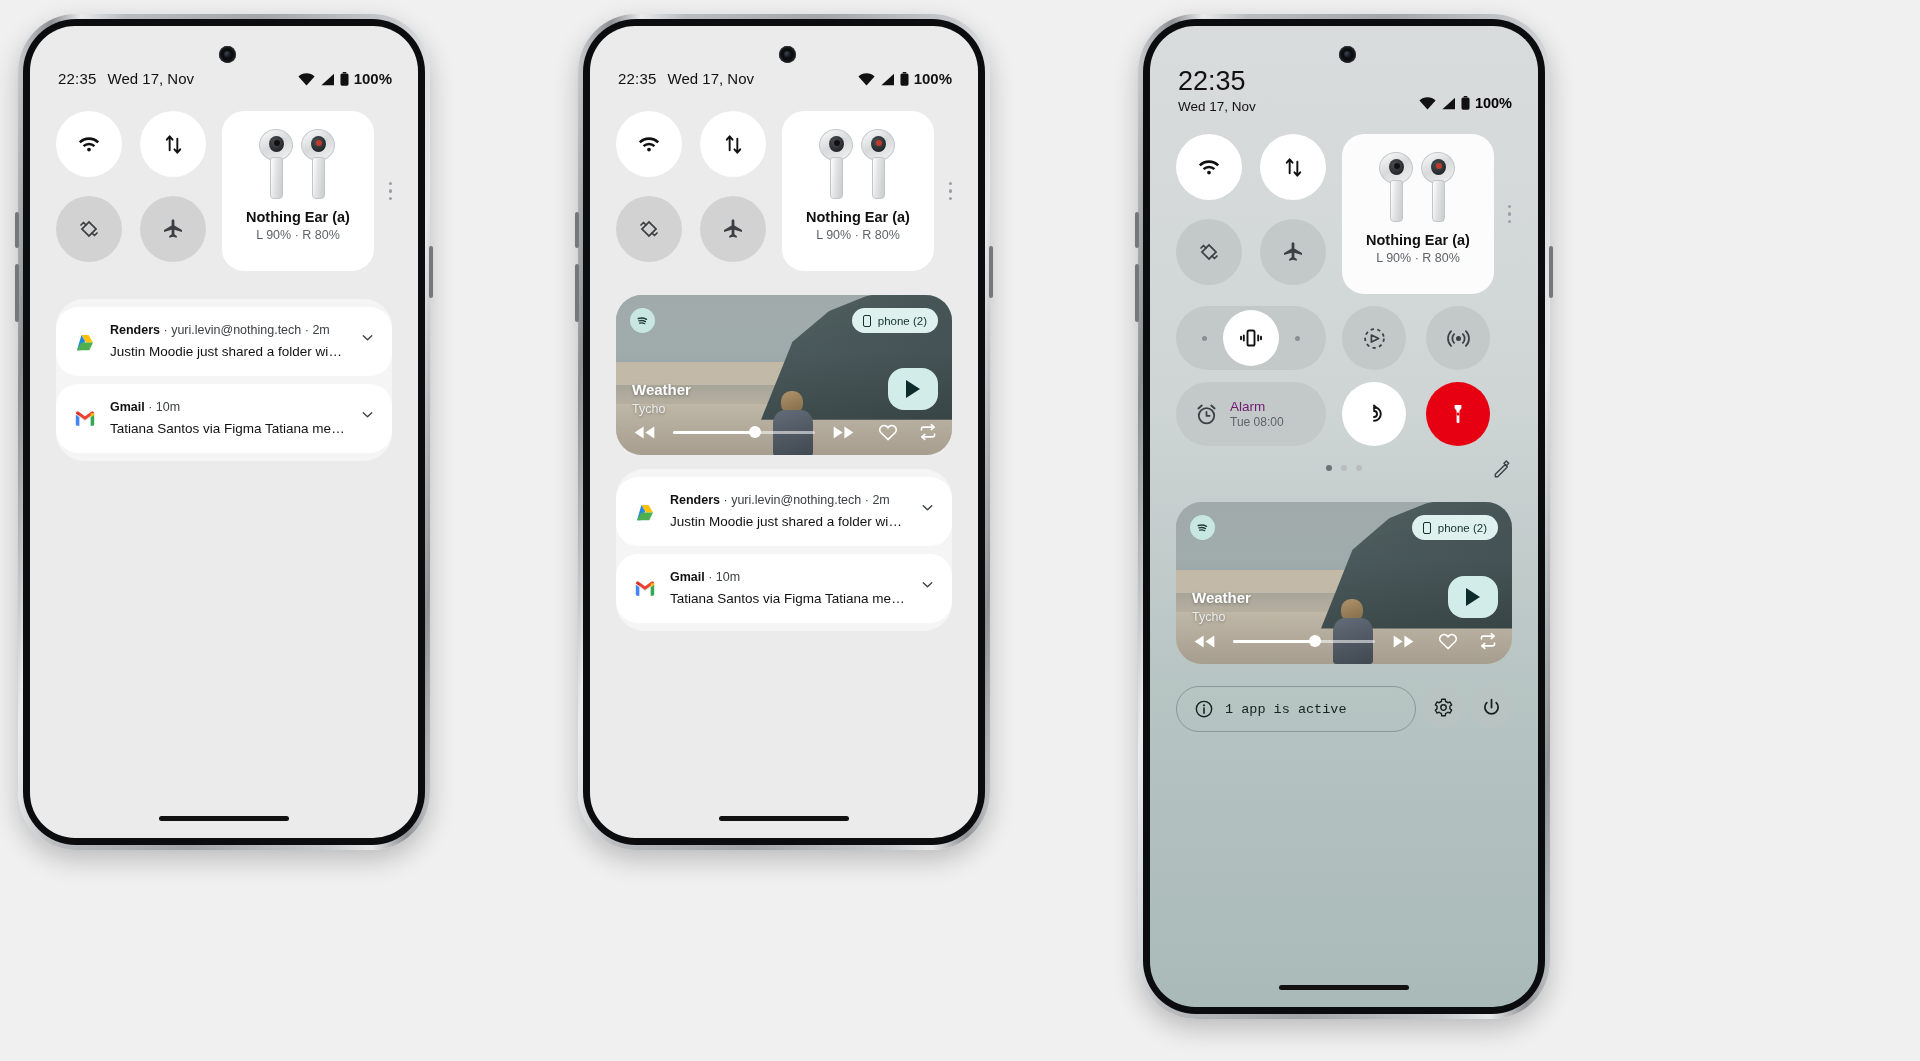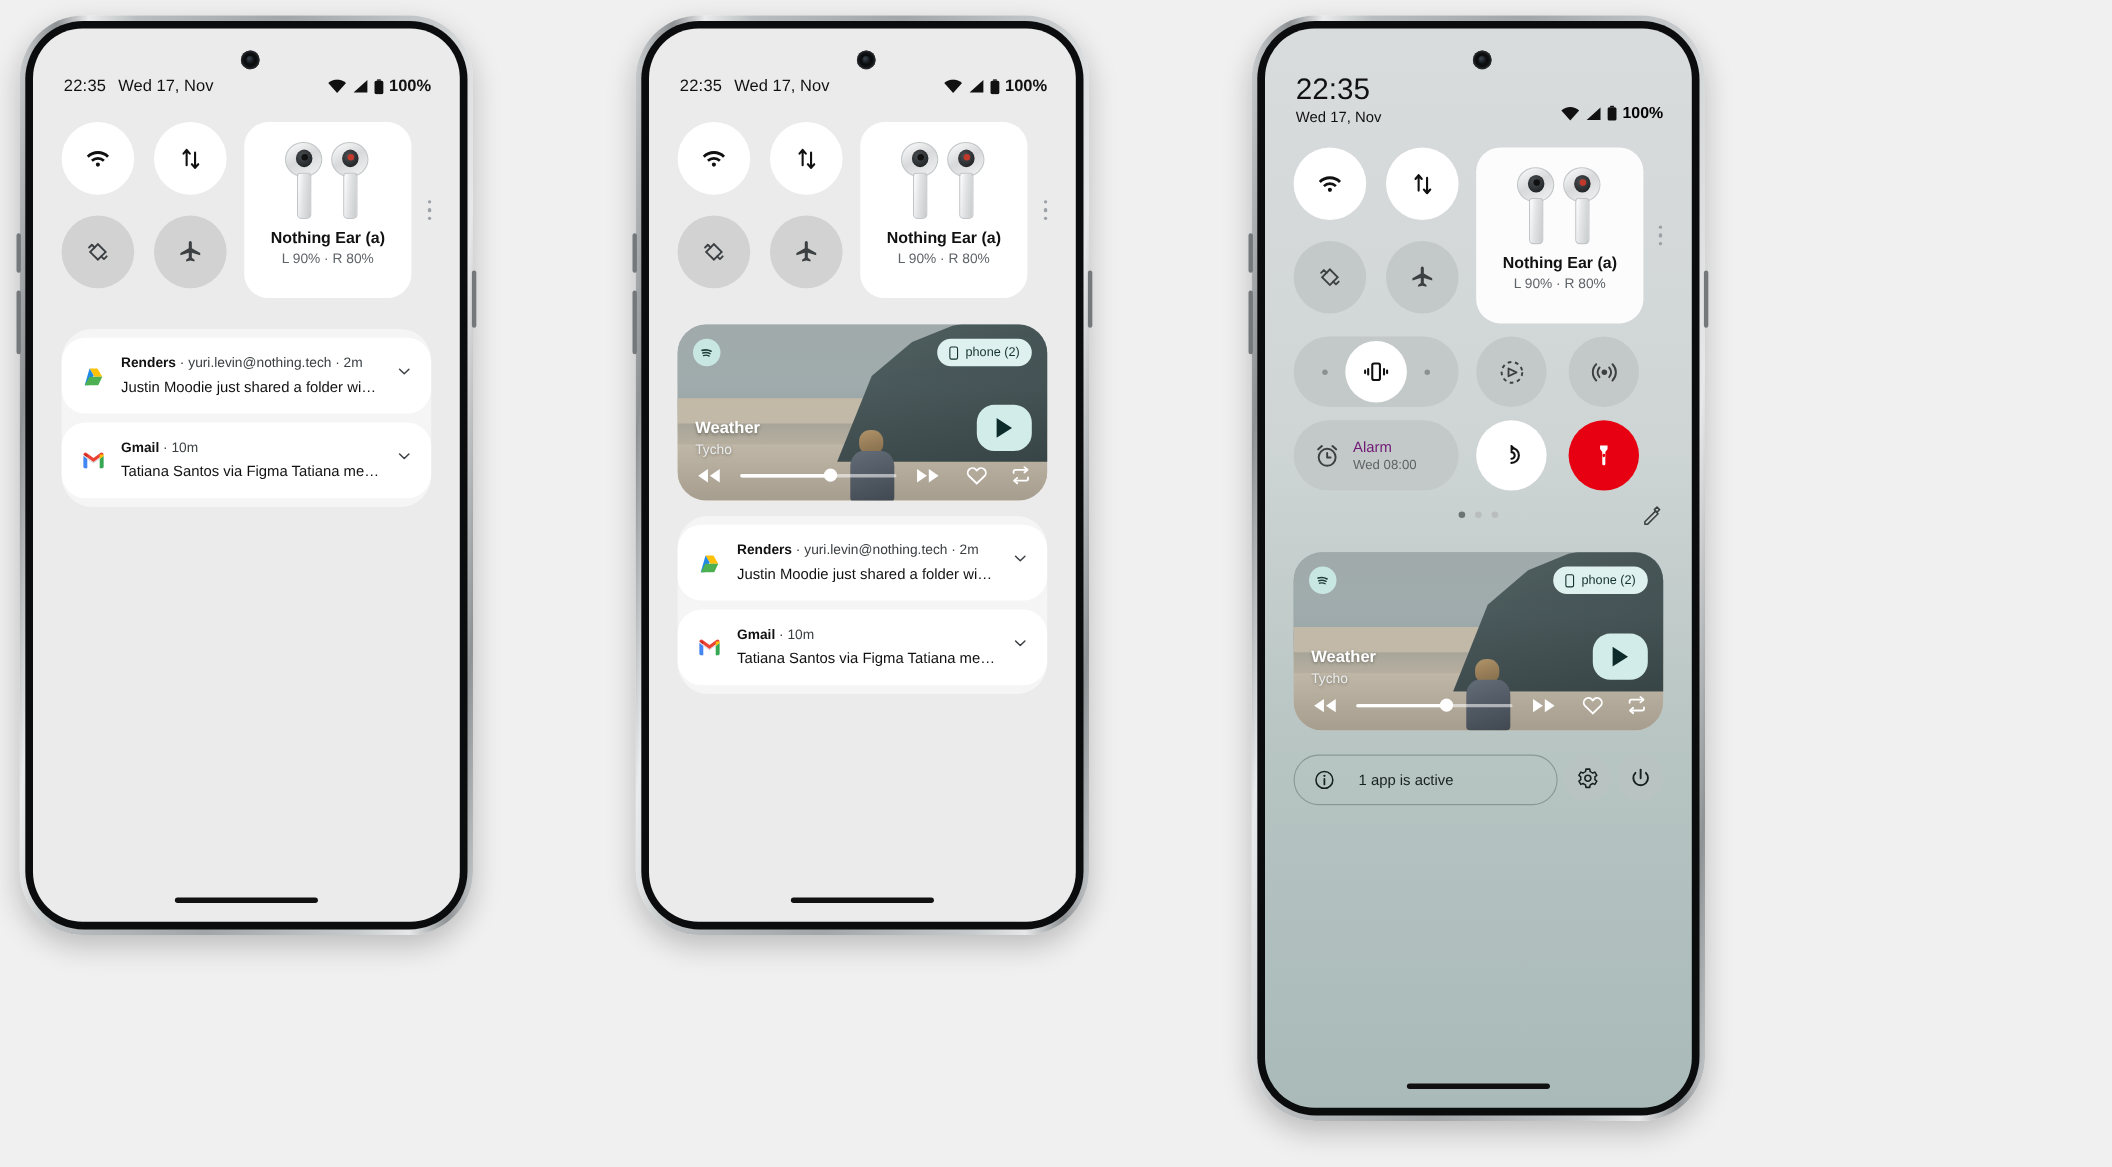--- a/index.html
+++ b/index.html
@@ -628,21 +628,21 @@
 
       <div style="position:relative; margin:12px 26px 0 26px; height:64px;">
         <div style="position:absolute; left:0; top:0; width:150px; height:64px; background:#c3c9c8; border-radius:36px; display:flex; align-items:center; gap:11px; padding-left:18px;">
           <svg viewBox="0 0 24 24" width="25" height="25" style="flex:none;">
             <circle cx="12" cy="13.2" r="7.4" fill="none" stroke="#3c4043" stroke-width="1.7"></circle>
             <path d="M12 9.4v4h3" stroke="#3c4043" stroke-width="1.7" fill="none" stroke-linecap="round" stroke-linejoin="round"></path>
             <path d="M4.2 6.2 7.4 3.4M19.8 6.2 16.6 3.4" stroke="#3c4043" stroke-width="1.8" fill="none" stroke-linecap="round"></path>
             </svg>
           <div>
             <div style="font-size:13.5px; color:#701a75;">Alarm</div>
-            <div style="font-size:12px; color:#5f6368; margin-top:1px;">Wed 08:00</div>
+            <div style="font-size:12px; color:#5f6368; margin-top:1px;">Tue 08:00</div>
           </div>
         </div>
         <div class="tile-circle" style="position:absolute; left:166px; top:0; width:64px; height:64px; background:#ffffff;">
           <svg viewBox="0 0 24 24" width="24" height="24">
             <path d="M12 5.2a6.8 6.8 0 0 1 0 13.6" stroke="#111" stroke-width="1.9" fill="none" stroke-linecap="round"></path>
             <path d="M12 9a3 3 0 0 1 0 6" stroke="#111" stroke-width="1.9" fill="none" stroke-linecap="round"></path>
             <path d="M12 3.5 13.8 5.2 12 7" stroke="#111" stroke-width="1.9" fill="none" stroke-linecap="round" stroke-linejoin="round"></path>
             </svg>
         </div>
         <div class="tile-circle redbtn" style="position:absolute; left:250px; top:0; width:64px; height:64px;">
@@ -721,21 +721,21 @@
           <svg viewBox="0 0 24 22" width="20" height="18" style="flex:none; margin-left:20px;">
             <path d="M4 8.5V7a2 2 0 0 1 2-2h13" stroke="#fff" stroke-width="2" fill="none" stroke-linecap="round"></path>
             <path d="M16 2 19.5 5 16 8" stroke="#fff" stroke-width="2" fill="none" stroke-linecap="round" stroke-linejoin="round"></path>
             <path d="M20 13.5V15a2 2 0 0 1-2 2H5" stroke="#fff" stroke-width="2" fill="none" stroke-linecap="round"></path>
             <path d="M8 14 4.5 17 8 20" stroke="#fff" stroke-width="2" fill="none" stroke-linecap="round" stroke-linejoin="round"></path>
             </svg>
         </div>
       </div>
 
       <div style="position:relative; margin:22px 26px 0 26px; height:48px;">
-        <div class="footer-chip" style="left:0; top:0; right:96px; height:46px; padding:0 17px; gap:21px; font-size:13.5px;">
+        <div class="footer-chip" style="left:0; top:0; right:96px; height:46px; padding:0 17px; gap:11px; font-size:13.5px;font-family:Liberation Mono, monospace;">
           <svg viewBox="0 0 24 24" width="20" height="20" style="flex:none;">
             <circle cx="12" cy="12" r="9.2" fill="none" stroke="#17221f" stroke-width="1.7"></circle>
             <circle cx="12" cy="7.6" r="1.25" fill="#17221f"></circle>
             <path d="M12 10.8v6.2" stroke="#17221f" stroke-width="1.9" stroke-linecap="round"></path>
             </svg>
           <span>1 app is active</span>
         </div>
         <div class="foot-btn" style="right:48px; top:0; width:42px; height:42px; background:#b9c4c2;">
           <svg viewBox="0 0 24 24" width="21" height="21">
             <path d="M12 15.1a3.1 3.1 0 1 0 0-6.2 3.1 3.1 0 0 0 0 6.2z" fill="none" stroke="#17221f" stroke-width="1.7"></path>

